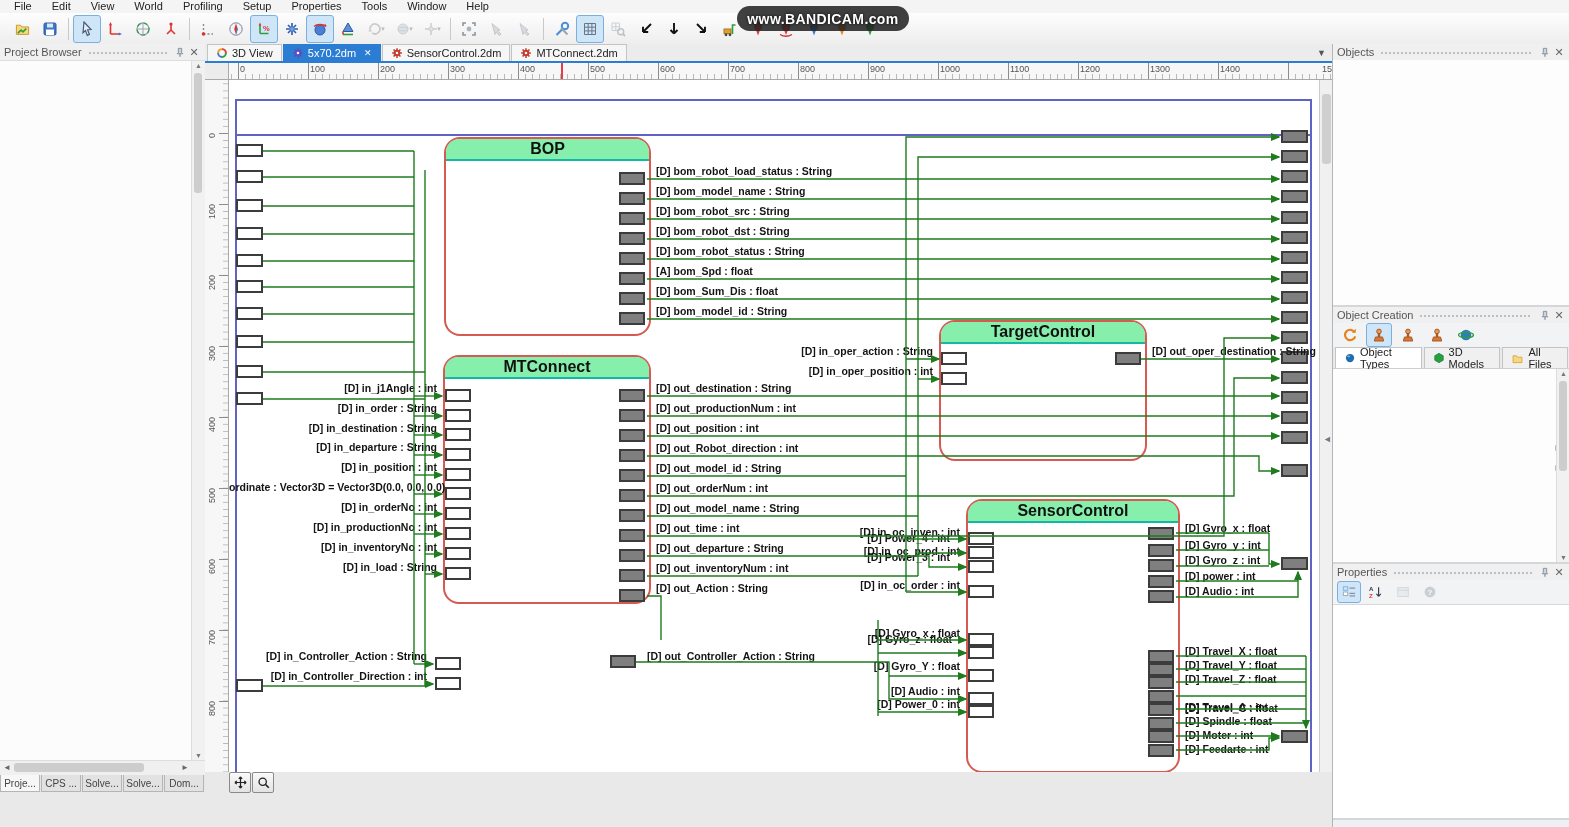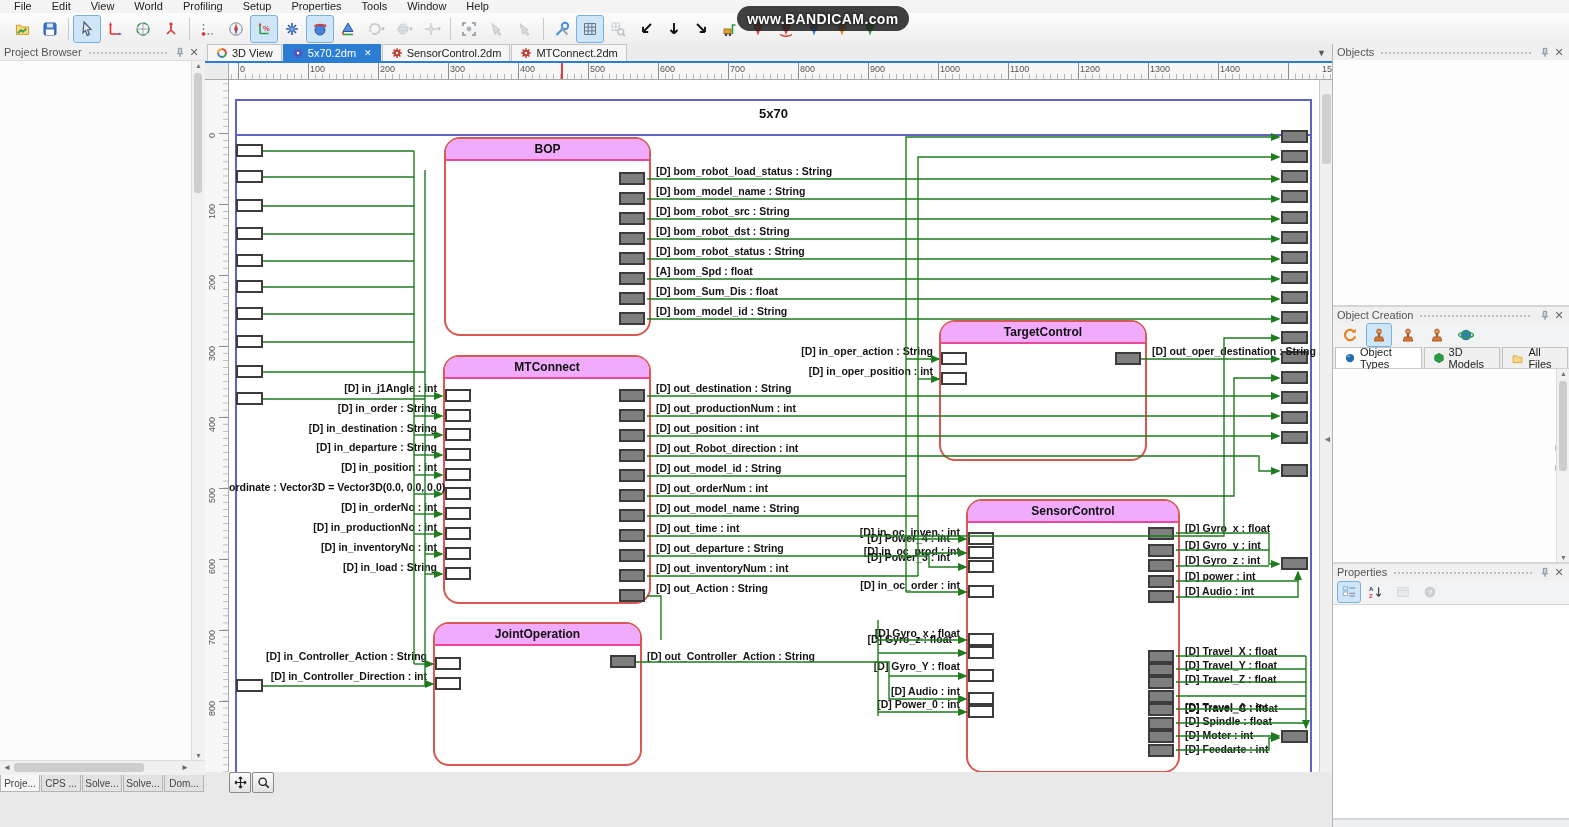--- a/index.html
+++ b/index.html
@@ -55,21 +55,21 @@
   #viewport{position:relative;width:1090px;height:692px;background:#fff;overflow:hidden}
   #vscroll2{flex:1;position:relative;background:#f0f0f0;border-left:1px solid #ccc}
   #vscroll2 .th{position:absolute;left:2px;top:14px;width:9px;height:70px;background:#cfcfcf;border-radius:3px}
   #understrip{position:relative;height:20px}
   .cbtn{position:absolute;top:0;width:20px;height:19px;border:1px solid #8a8a8a;border-radius:2px;background:linear-gradient(#fafafa,#e3e3e3);display:flex;align-items:center;justify-content:center;font-size:12px;color:#222}
   
   #container5x70{position:absolute;border:2px solid #5f63c6;background:transparent}
   #container5x70 .ctitle{position:absolute;left:0;right:0;top:5px;text-align:center;font-weight:bold;font-size:13px;color:#111}
   #container5x70 .cline{position:absolute;left:0;right:0;top:33px;border-top:2px solid #5f63c6}
   .blk{position:absolute;border:2px solid #d65a52;border-radius:16px;background:#fff}
-  .blk .bhead{height:20px;border-bottom:2px solid #ec4899;border-radius:13px 13px 0 0;background:#f0abfc;display:flex;align-items:center;justify-content:center;font-weight:bold;font-size:12px;color:#111}
+  .blk .bhead{height:20px;border-bottom:2px solid #14b8a6;border-radius:13px 13px 0 0;background:#86efac;display:flex;align-items:center;justify-content:center;font-weight:bold;font-size:16px;color:#111}
   .pt{position:absolute;width:26px;height:13px;border:2px solid #3c3c3c;box-sizing:border-box}
   .pt.in{background:#fff}
   .pt.out{background:#7f7f7f}
   .pt.cport{width:27px}
   .lbl{position:absolute;white-space:nowrap;font-size:10.5px;font-weight:600;color:#141414;line-height:12px}
   .lbl.r{transform:translateX(-100%)}
   #wires{position:absolute;left:0;top:0;z-index:1;pointer-events:none}
   
   #rightpanel{position:absolute;top:44px;left:1332px;width:237px;height:783px;background:#eef0f3;border-left:1px solid #b5b5b5}
   .rsec{position:relative;border-bottom:2px solid #d4d7da;background:#fafbfc}
@@ -466,37 +466,33 @@
           <span style="top:195px">200</span>
           <span style="top:266px">300</span>
           <span style="top:337px">400</span>
           <span style="top:408px">500</span>
           <span style="top:479px">600</span>
           <span style="top:550px">700</span>
           <span style="top:621px">800</span>
         </div>
       <div id="viewport">
           <div id="container5x70" style="left:6px;top:19px;width:1073px;height:671px">
-            <div class="ctitle">5x70</div>
             <div class="cline"></div>
           </div>
           <div class="blk" style="left:215px;top:57px;width:203px;height:195px">
             <div class="bhead">BOP</div>
           </div>
           <div class="blk" style="left:710px;top:240px;width:204px;height:137px">
             <div class="bhead">TargetControl</div>
           </div>
           <div class="blk" style="left:214px;top:275px;width:204px;height:245px">
             <div class="bhead">MTConnect</div>
           </div>
           <div class="blk" style="left:737px;top:419px;width:210px;height:270px">
             <div class="bhead">SensorControl</div>
-          </div>
-          <div class="blk" style="left:204px;top:542px;width:205px;height:140px">
-            <div class="bhead">JointOperation</div>
           </div>
           <svg id="wires" width="1090" height="692">
             <defs>
               <marker id="ar" markerWidth="7" markerHeight="7" refX="6" refY="3" orient="auto">
                 <path d="M0,0 L7,3 L0,6Z" fill="#1e7b1e"></path>
               </marker>
             </defs>
             <polyline points="34,71 185,71" fill="none" stroke="#1e7b1e" stroke-width="1.4"></polyline>
             <polyline points="34,97 185,97" fill="none" stroke="#1e7b1e" stroke-width="1.4"></polyline>
             <polyline points="34,126 185,126" fill="none" stroke="#1e7b1e" stroke-width="1.4"></polyline>

